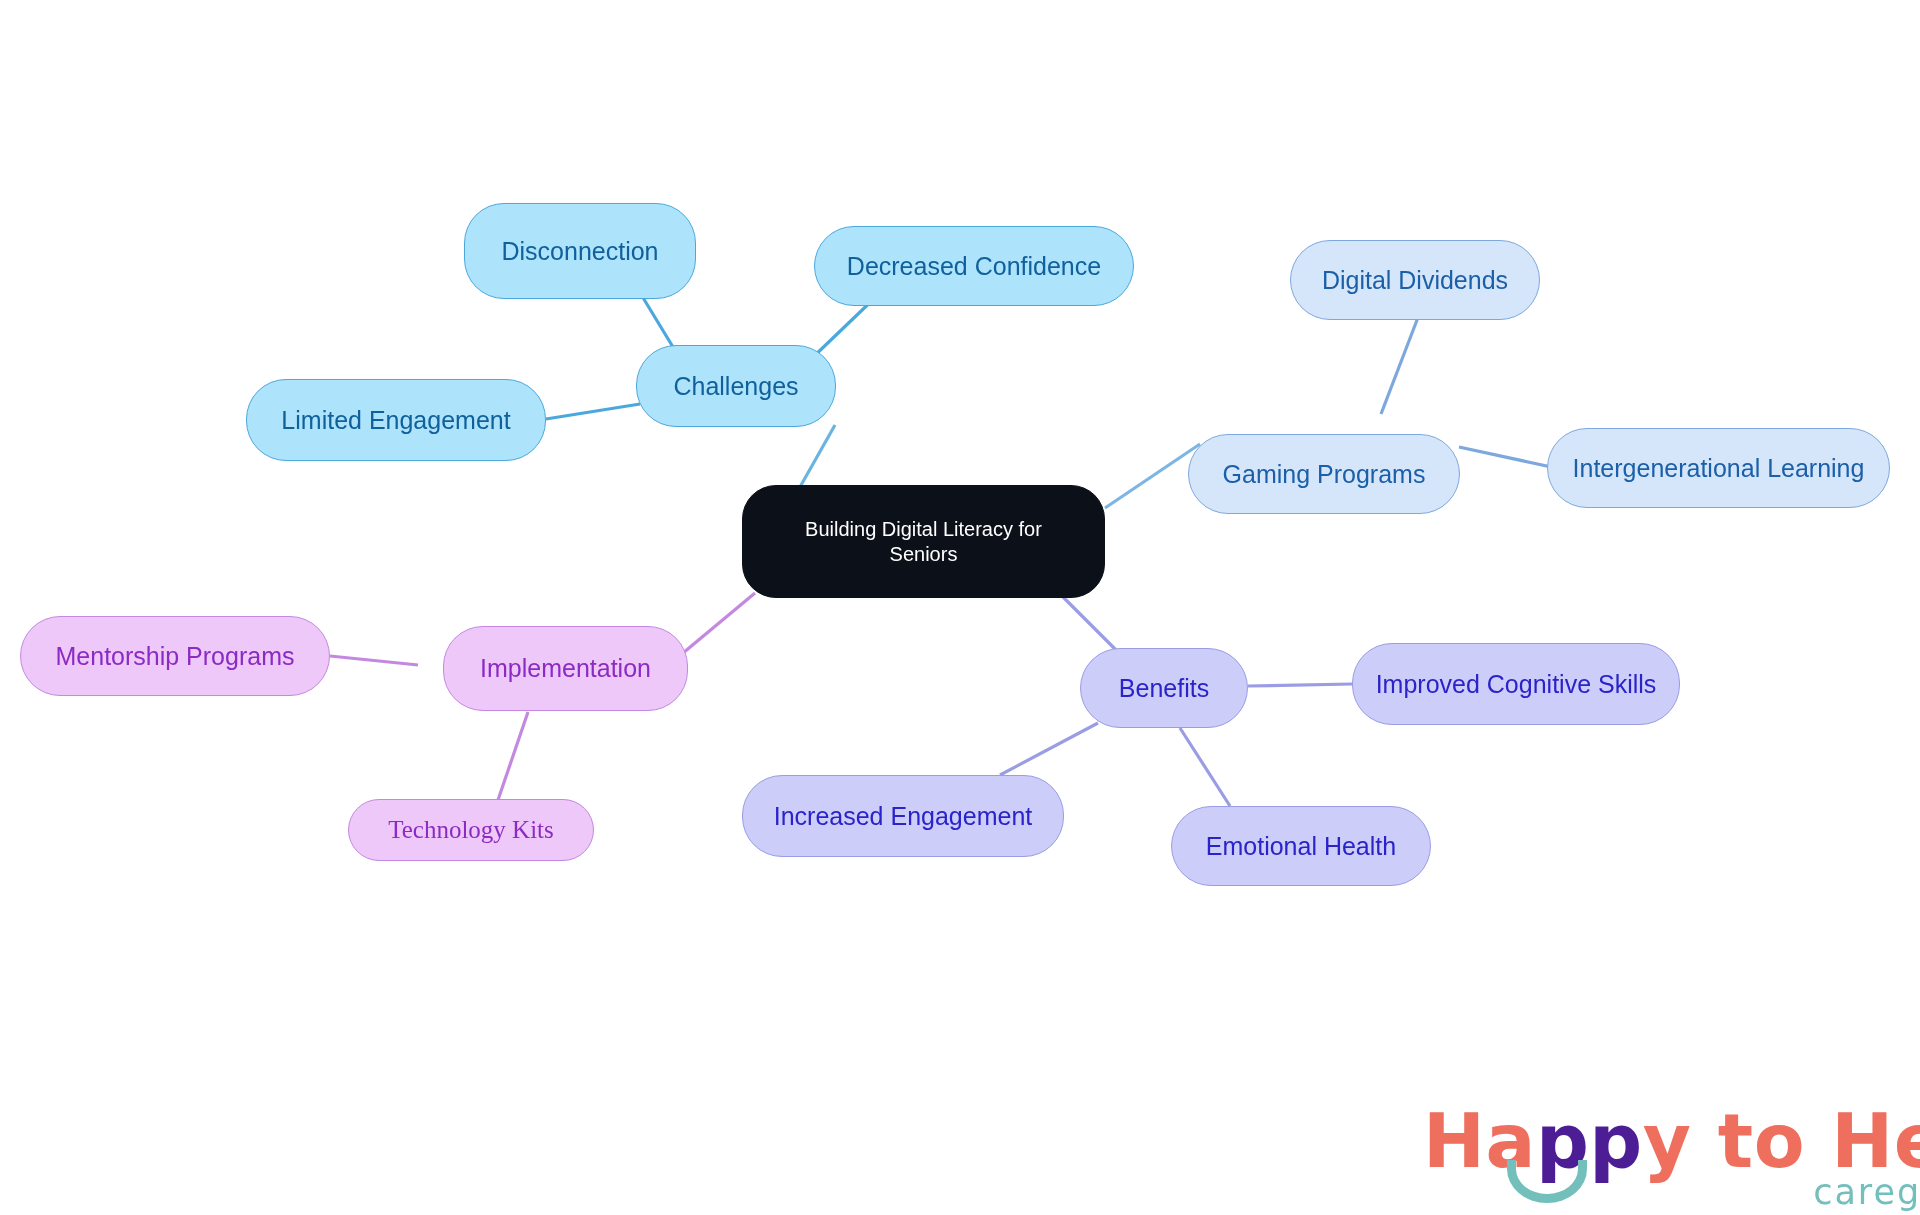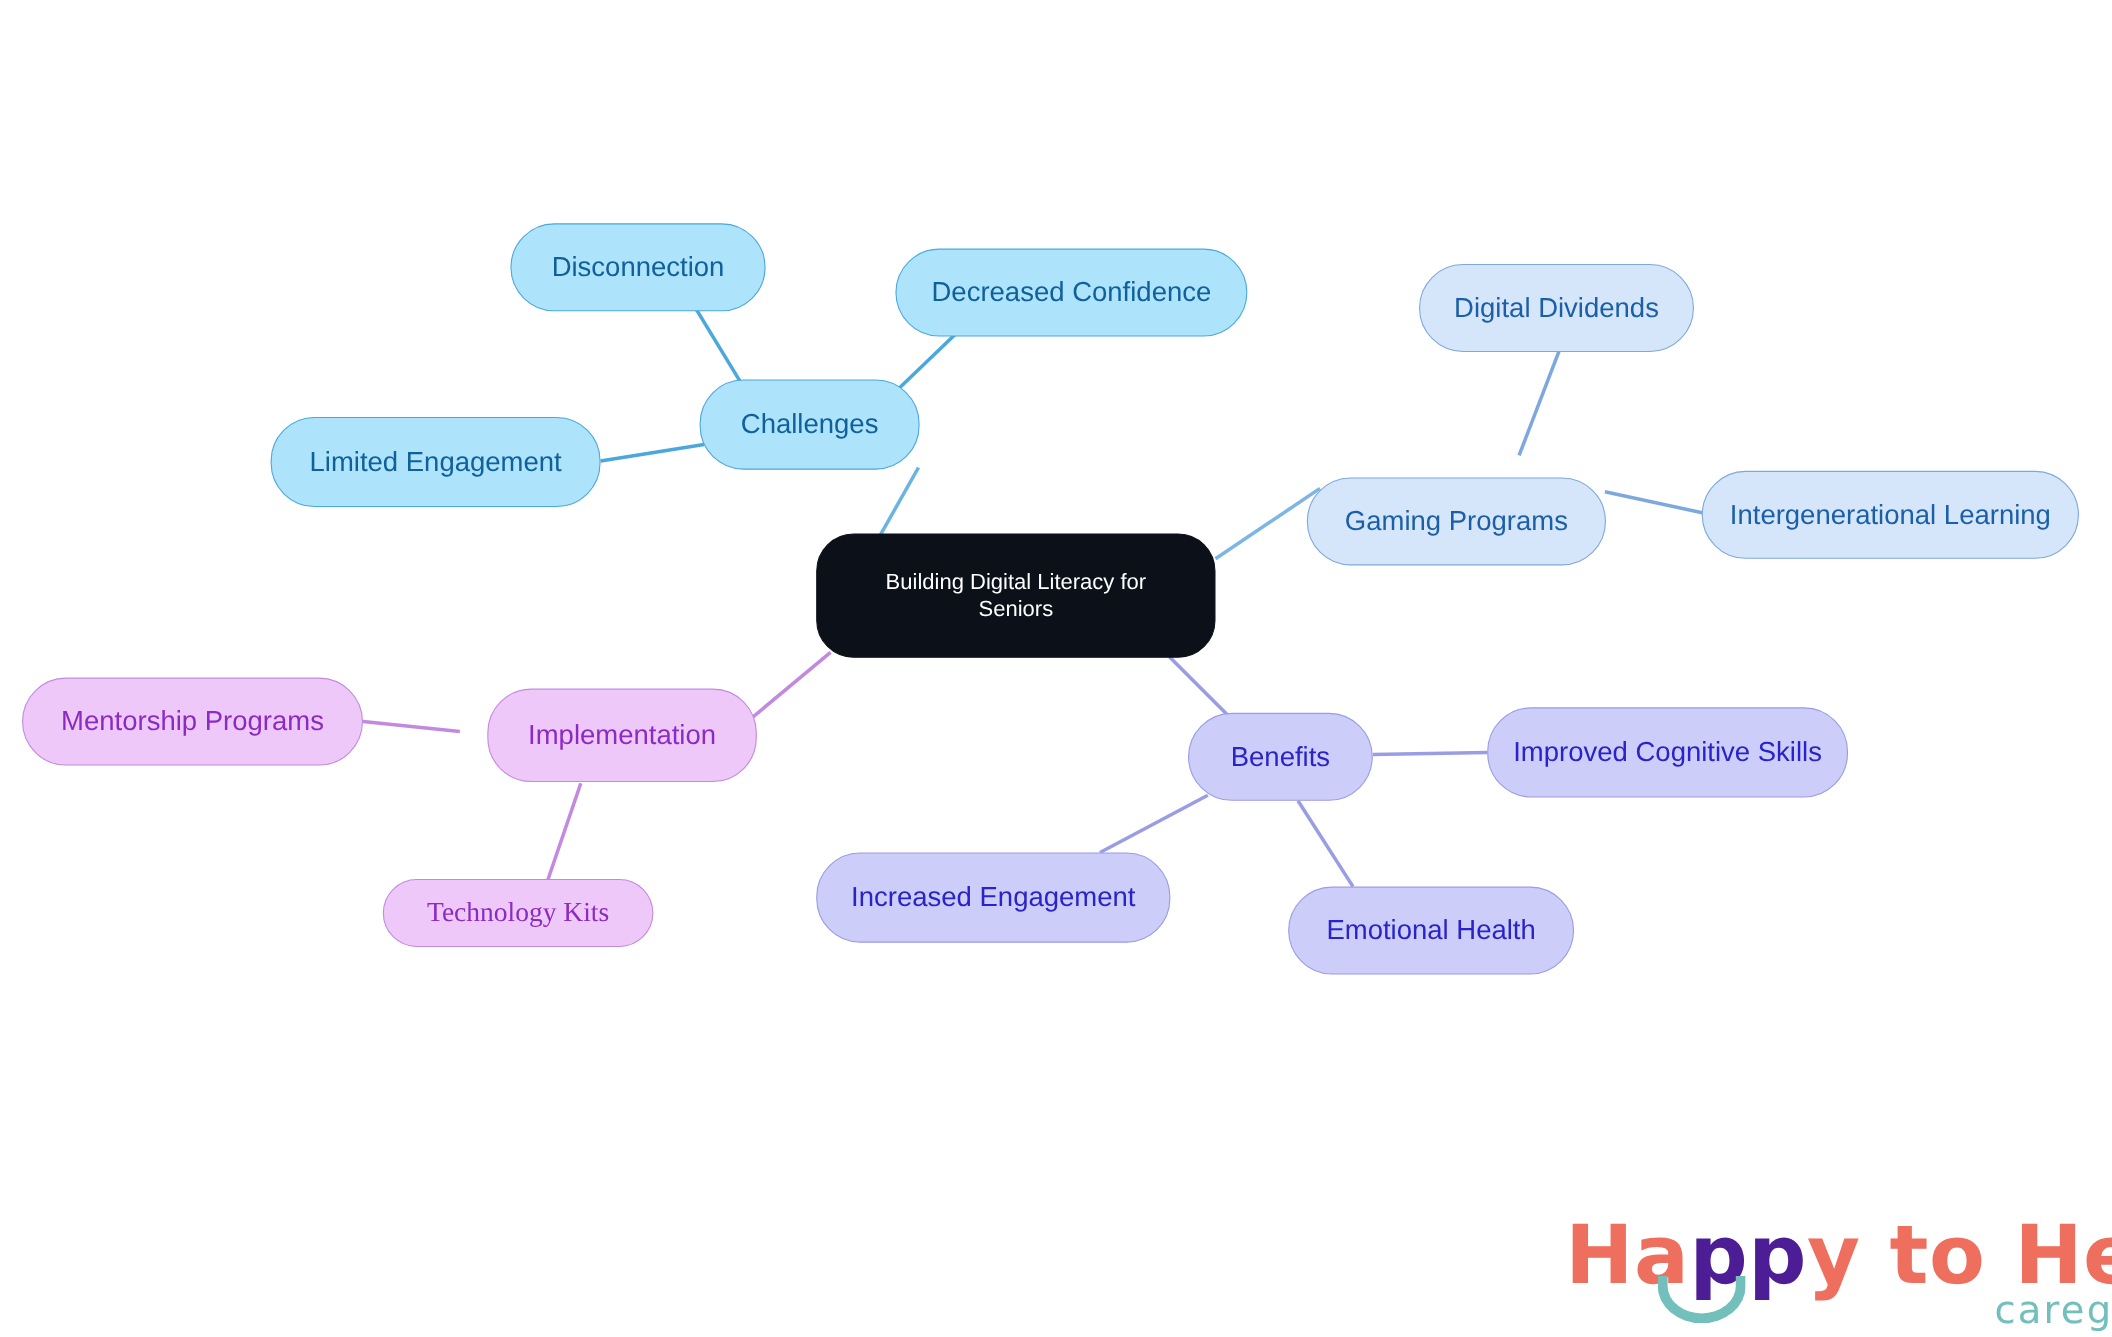--- a/index.html
+++ b/index.html
@@ -141,21 +141,21 @@
     <path d="M 418 665 L 330 656" stroke="#c389e0" stroke-width="3.2" fill="none"></path>
 
     <path d="M 528 712 L 498 800" stroke="#c389e0" stroke-width="3.2" fill="none"></path>
   </svg>
 
   <div class="node node-root" style="left:742px; top:485px; width:363px; height:113px;">Building Digital Literacy for
 Seniors</div>
 
   <div class="node node-challenges" style="left:636px; top:345px; width:200px; height:82px;">Challenges</div>
 
-  <div class="node node-challenges" style="left:464px; top:203px; width:232px; height:80px;">Disconnection</div>
+  <div class="node node-challenges" style="left:464px; top:203px; width:232px; height:96px;">Disconnection</div>
 
   <div class="node node-challenges" style="left:814px; top:226px; width:320px; height:80px;">Decreased Confidence</div>
 
   <div class="node node-challenges" style="left:246px; top:379px; width:300px; height:82px;">Limited Engagement</div>
 
   <div class="node node-gaming" style="left:1188px; top:409px; width:272px; height:80px;margin-top:25px;">Gaming Programs</div>
 
   <div class="node node-gaming" style="left:1290px; top:240px; width:250px; height:80px;">Digital Dividends</div>
 
   <div class="node node-gaming" style="left:1547px; top:428px; width:343px; height:80px;">Intergenerational Learning</div>

